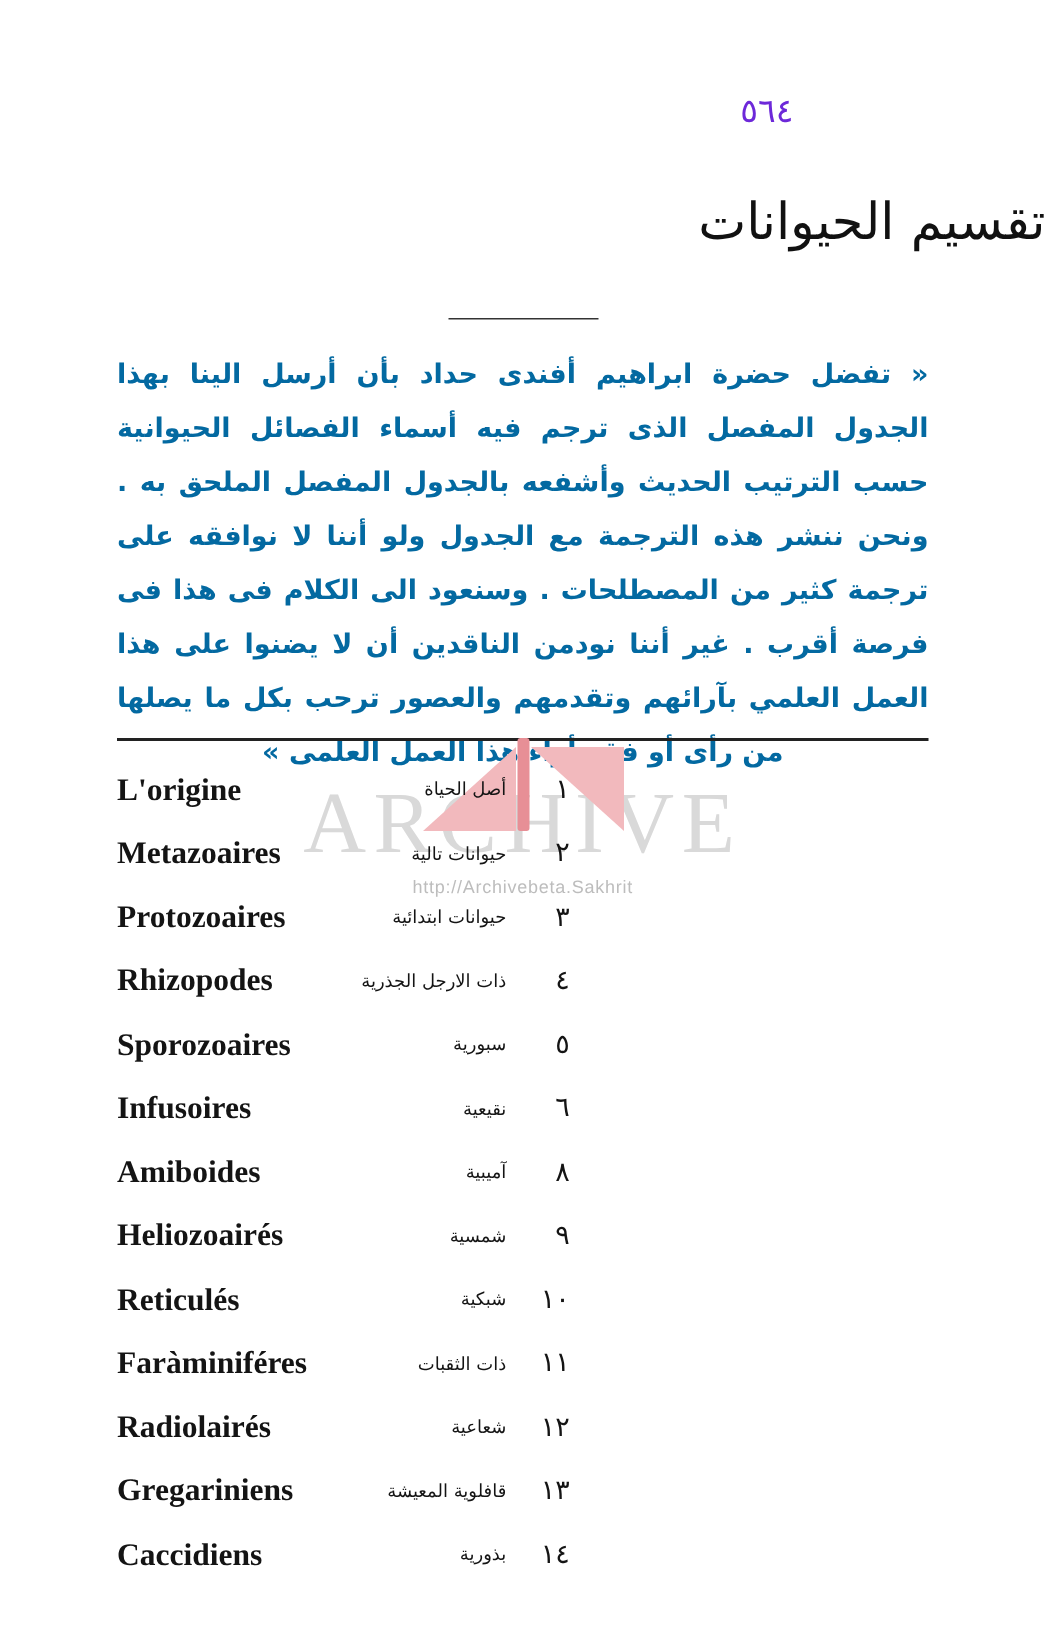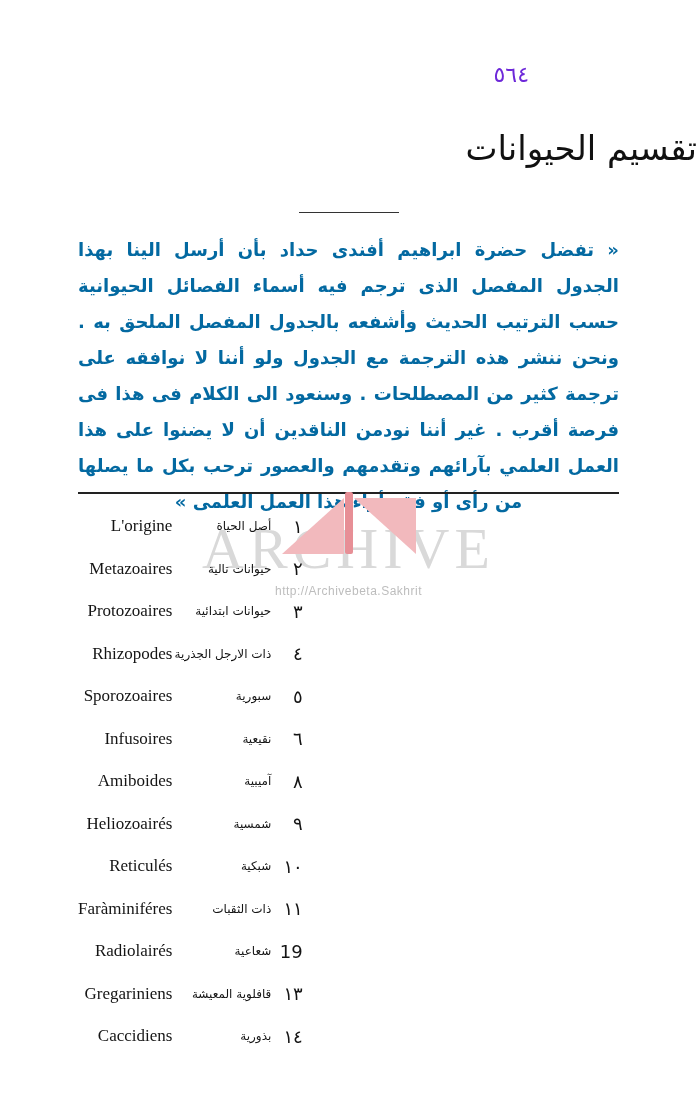--- a/index.html
+++ b/index.html
@@ -150,24 +150,25 @@
     border-collapse: collapse;
   }
   .list tr { height: 42.5px; }
   .list td {
     vertical-align: middle;
     padding: 0;
     color: #141414;
   }
   .col-fr {
     width: 42%;
-    text-align: right;
+    text-align: left;
     padding-left: 18px;
-    font-size: 17px;
+    font-size: 21px;
     font-family: "Liberation Serif", "DejaVu Serif", serif;
+    font-weight: bold;
   }
   .col-ar {
     width: 44%;
     text-align: right;
     padding-right: 14px;
     direction: rtl;
     font-size: 12px;
     font-family: "DejaVu Sans", sans-serif;
   }
   .col-num {
@@ -251,21 +252,21 @@
           <td class="col-num">١٠</td>
         </tr>
         <tr>
           <td class="col-fr">Faràminiféres</td>
           <td class="col-ar">ذات الثقبات</td>
           <td class="col-num">١١</td>
         </tr>
         <tr>
           <td class="col-fr">Radiolairés</td>
           <td class="col-ar">شعاعية</td>
-          <td class="col-num">19</td>
+          <td class="col-num">١٢</td>
         </tr>
         <tr>
           <td class="col-fr">Gregariniens</td>
           <td class="col-ar">قافلوية المعيشة</td>
           <td class="col-num">١٣</td>
         </tr>
         <tr>
           <td class="col-fr">Caccidiens</td>
           <td class="col-ar">بذورية</td>
           <td class="col-num">١٤</td>

